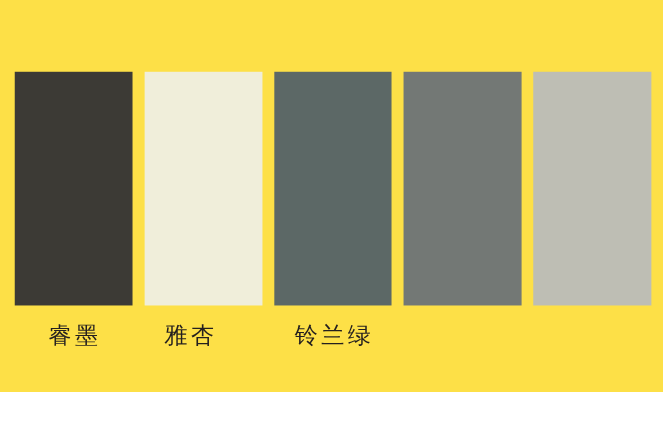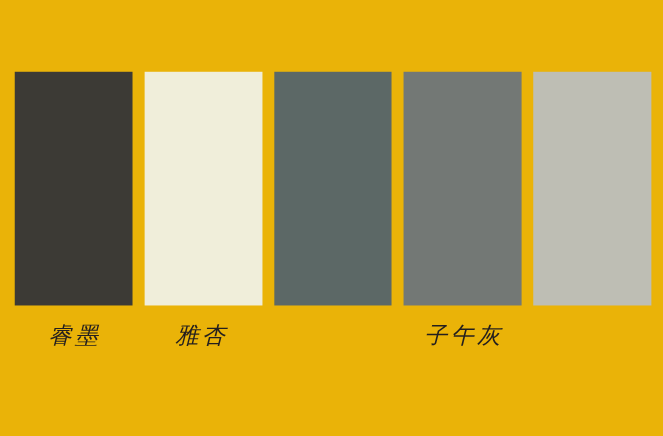--- a/index.html
+++ b/index.html
@@ -1,19 +1,19 @@
 <!DOCTYPE html>
 <html><head>
 <meta charset="utf-8">
 <style>
   html,body{margin:0;padding:0;}
   body{width:663px;height:436px;background:#ffffff;
        font-family:"Liberation Sans",sans-serif;overflow:hidden;}
 
-  .palette{position:relative;width:663px;height:436px;background:#eab308;overflow:hidden;font-style:italic;}
+  .palette{position:relative;width:663px;height:392px;background:#fde047;overflow:hidden;}
 
   
   .swatch{position:absolute;top:71px;height:235px;overflow:hidden;}
   .swatch-fill{position:absolute;top:-71px;width:663px;height:436px;
                -webkit-mask-composite:source-in;mask-composite:intersect;}
 
   .swatch-label{position:absolute;top:324px;
                 text-align:center;font-size:23px;color:#231f20;
                 letter-spacing:3.5px;text-indent:4px;line-height:23px;
                 white-space:nowrap;opacity:0.999;will-change:opacity;}
@@ -37,16 +37,16 @@
 
   <div class="swatch" style="left:403px;width:120px">
     <div class="swatch-fill" style="background-color:#737875;left:-403px;-webkit-mask-image:linear-gradient(to right,transparent 403.036px,#000 404.036px,#000 521.093px,transparent 522.093px),linear-gradient(to bottom,transparent 71.274px,#000 72.274px,#000 304.977px,transparent 305.977px);mask-image:linear-gradient(to right,transparent 403.036px,#000 404.036px,#000 521.093px,transparent 522.093px),linear-gradient(to bottom,transparent 71.274px,#000 72.274px,#000 304.977px,transparent 305.977px)"></div>
   </div>
 
   <div class="swatch" style="left:532px;width:120px">
     <div class="swatch-fill" style="background-color:#bebeb4;left:-532px;-webkit-mask-image:linear-gradient(to right,transparent 532.731px,#000 533.731px,#000 650.885px,transparent 651.885px),linear-gradient(to bottom,transparent 71.274px,#000 72.274px,#000 304.977px,transparent 305.977px);mask-image:linear-gradient(to right,transparent 532.731px,#000 533.731px,#000 650.885px,transparent 651.885px),linear-gradient(to bottom,transparent 71.274px,#000 72.274px,#000 304.977px,transparent 305.977px)"></div>
   </div>
 
   <div class="swatch-label" style="left:14.244px;width:117.78px">睿墨</div>
-  <div class="swatch-label" style="left:141px;width:117.84px">雅杏</div>
-  <div class="swatch-label" style="left:403.036px;width:118.06px">子午灰</div>
+  <div class="swatch-label" style="left:130px;width:117.84px">雅杏</div>
+  <div class="swatch-label" style="left:273.807px;width:117.22px">铃兰绿</div>
 
 </div>
 
 </body></html>

